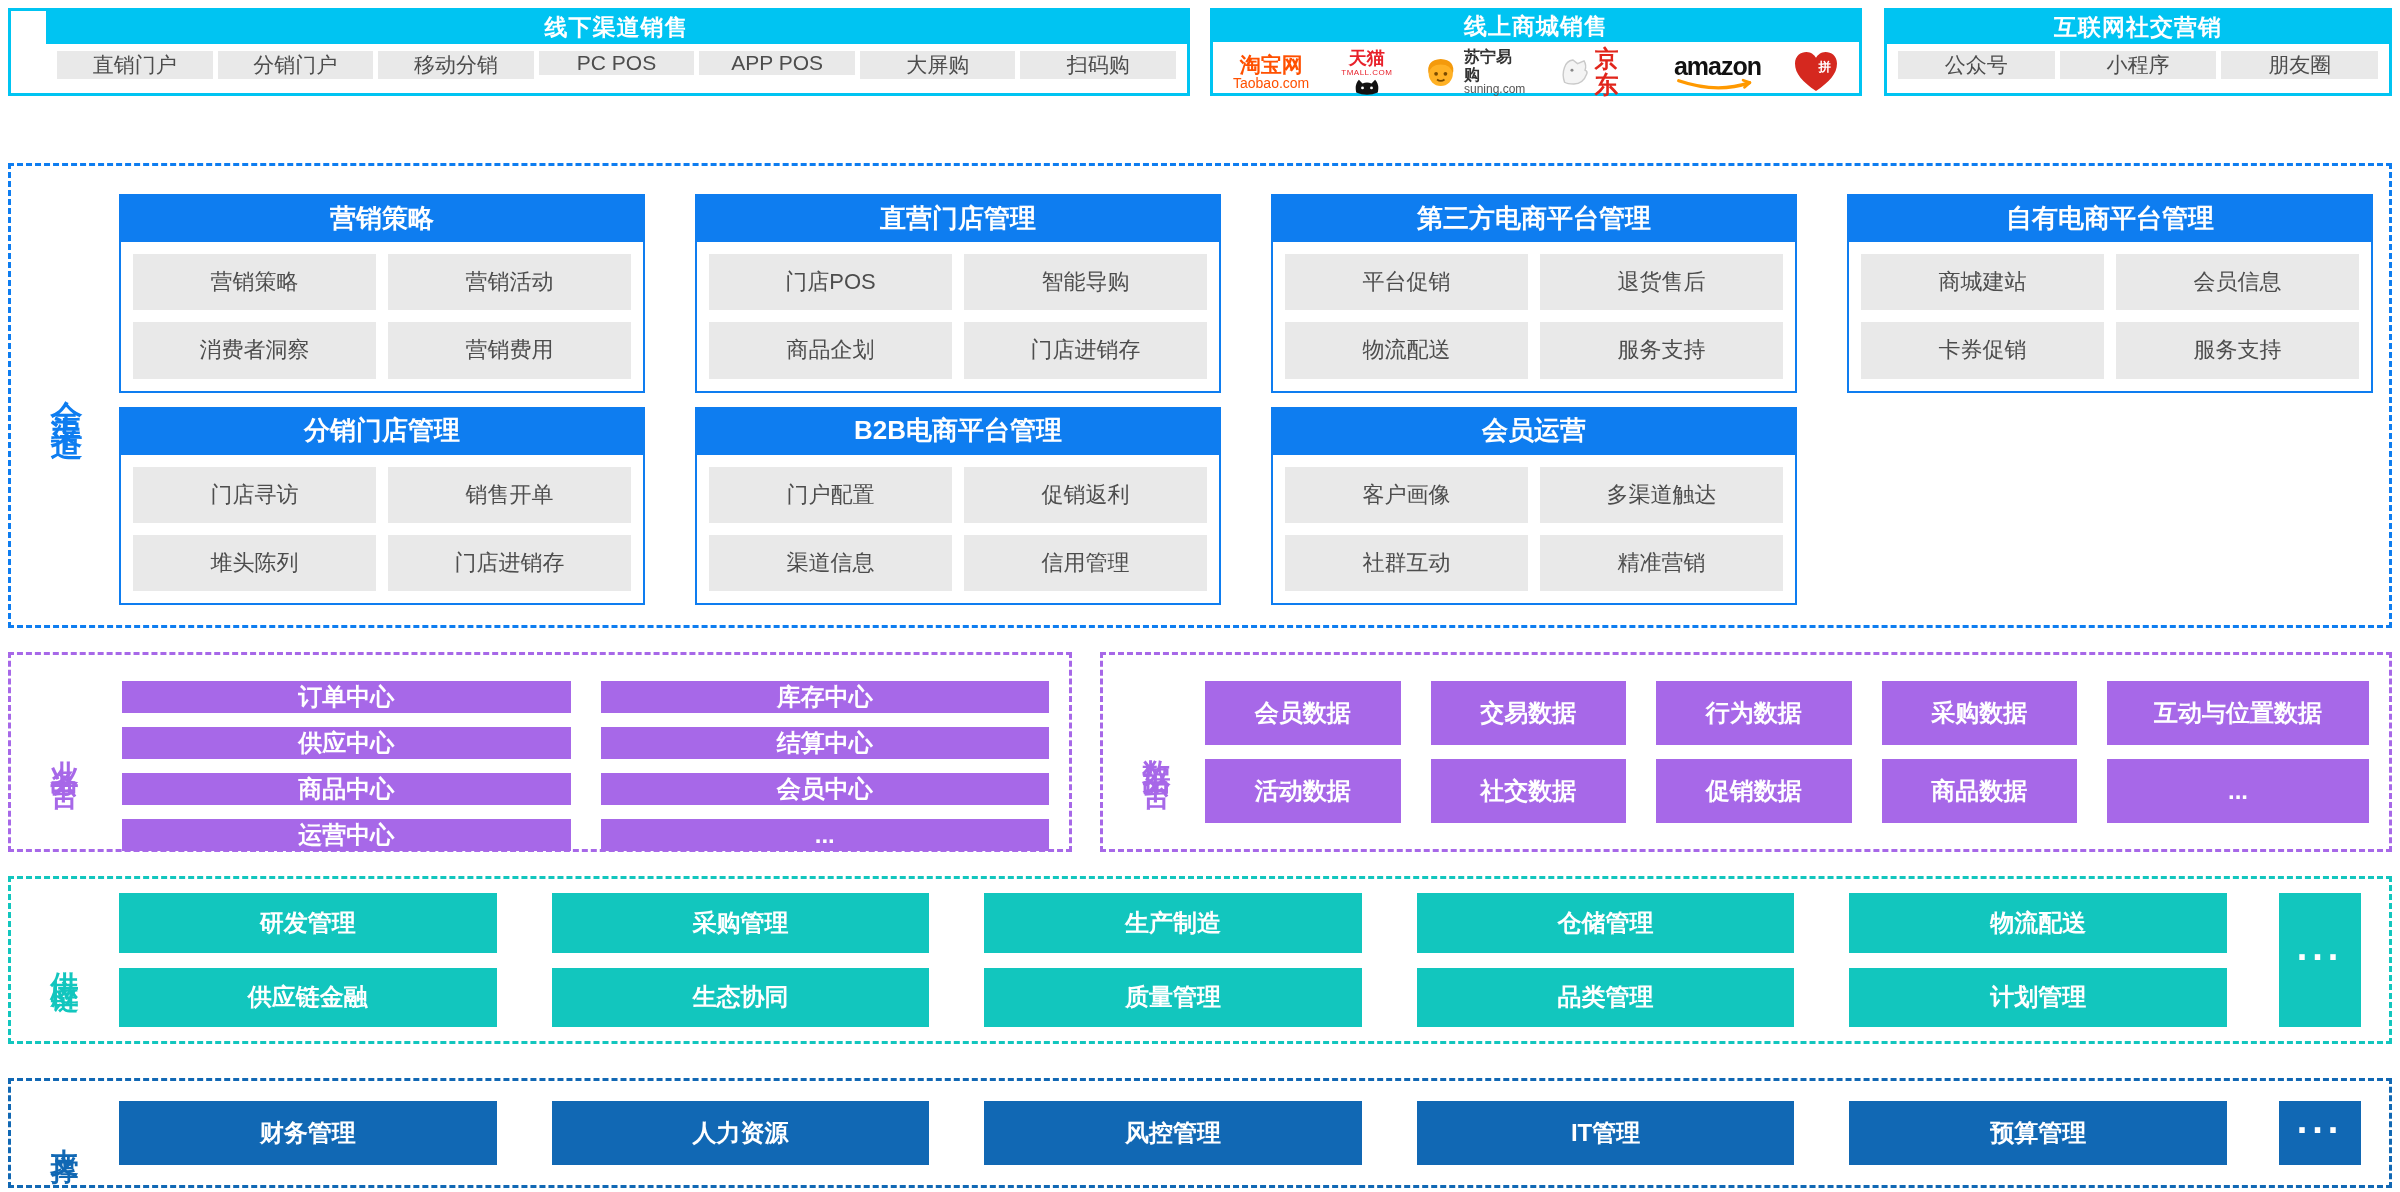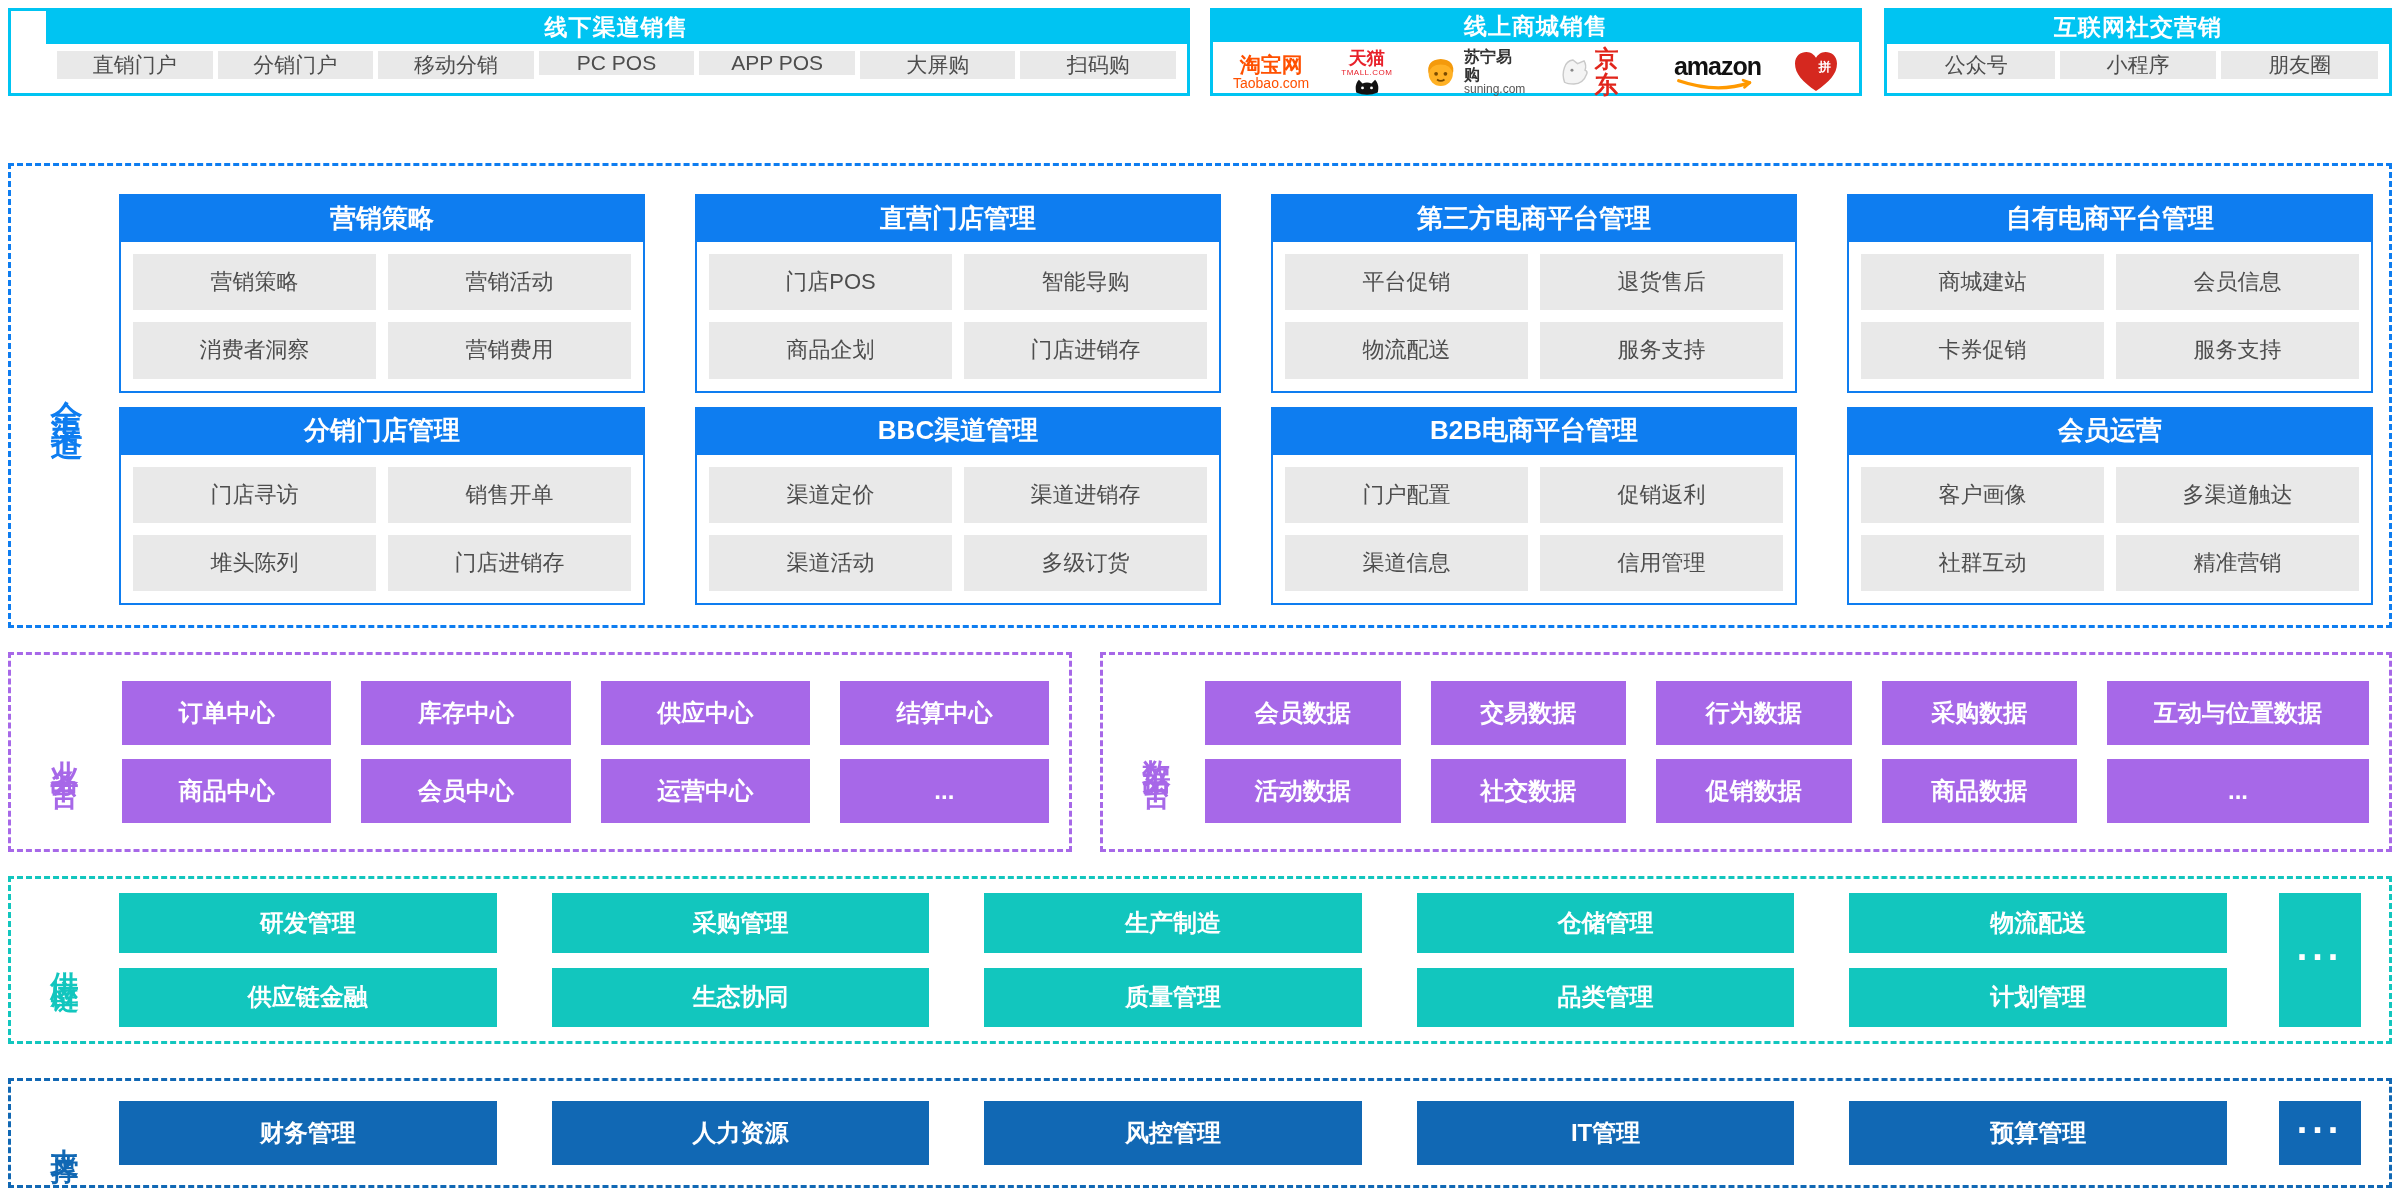--- a/index.html
+++ b/index.html
@@ -51,21 +51,21 @@
                display:grid; grid-template-columns:1fr 1fr; gap:12px; padding:12px; }
   .card-item { background:var(--chip_bg,#E9E9E9); color:var(--chip_text,#4D4D4D); font-size:22px;
                display:flex; align-items:center; justify-content:center; white-space:nowrap; }
 
   
   .mid-left  { left:8px;    top:652px; width:1064px; height:200px; border:3px dashed var(--purple,#A768E8); }
   .mid-right { left:1100px; top:652px; width:1292px; height:200px; border:3px dashed var(--purple,#A768E8); }
   .mid-left .v-label, .mid-right .v-label { color:var(--purple,#A768E8); font-size:28px; letter-spacing:7px; }
   .mid-grid { position:absolute; left:102px; right:20px; top:26px; bottom:26px;
               display:grid; grid-template-rows:1fr 1fr; column-gap:30px; row-gap:14px; }
-  .mid-left  .mid-grid { grid-template-columns:repeat(4,1fr);margin-left:9px; }
+  .mid-left  .mid-grid { grid-template-columns:repeat(2,1fr);margin-left:9px; }
   .mid-right .mid-grid { grid-template-columns:repeat(4,1fr) 1.34fr; }
   .mid-box { background:var(--purple,#A768E8); color:#fff; font-weight:bold; font-size:24px;
              display:flex; align-items:center; justify-content:center; white-space:nowrap; }
 
   
   .supply { left:8px; top:876px; width:2384px; height:168px; border:3px dashed var(--teal,#12C6BE); }
   .supply .v-label { color:var(--teal,#12C6BE); font-size:28px; letter-spacing:7px; }
   .supply-grid { position:absolute; left:108px; right:162px; top:14px; bottom:14px;
                  display:grid; grid-template-columns:repeat(5,1fr); grid-template-rows:1fr 1fr; column-gap:55px; row-gap:15px; }
   .supply-box { background:var(--teal,#12C6BE); color:#fff; font-weight:bold; font-size:24px;
@@ -233,29 +233,20 @@
         <div class="card">
           <div class="card-header">分销门店管理</div>
           <div class="card-body">
             <div class="card-item">门店寻访</div>
             <div class="card-item">销售开单</div>
             <div class="card-item">堆头陈列</div>
             <div class="card-item">门店进销存</div>
           </div>
         </div>
 
-        <div class="card">
-          <div class="card-header">BBC渠道管理</div>
-          <div class="card-body">
-            <div class="card-item">渠道定价</div>
-            <div class="card-item">渠道进销存</div>
-            <div class="card-item">渠道活动</div>
-            <div class="card-item">多级订货</div>
-          </div>
-        </div>
 
         <div class="card">
           <div class="card-header">B2B电商平台管理</div>
           <div class="card-body">
             <div class="card-item">门户配置</div>
             <div class="card-item">促销返利</div>
             <div class="card-item">渠道信息</div>
             <div class="card-item">信用管理</div>
           </div>
         </div>

